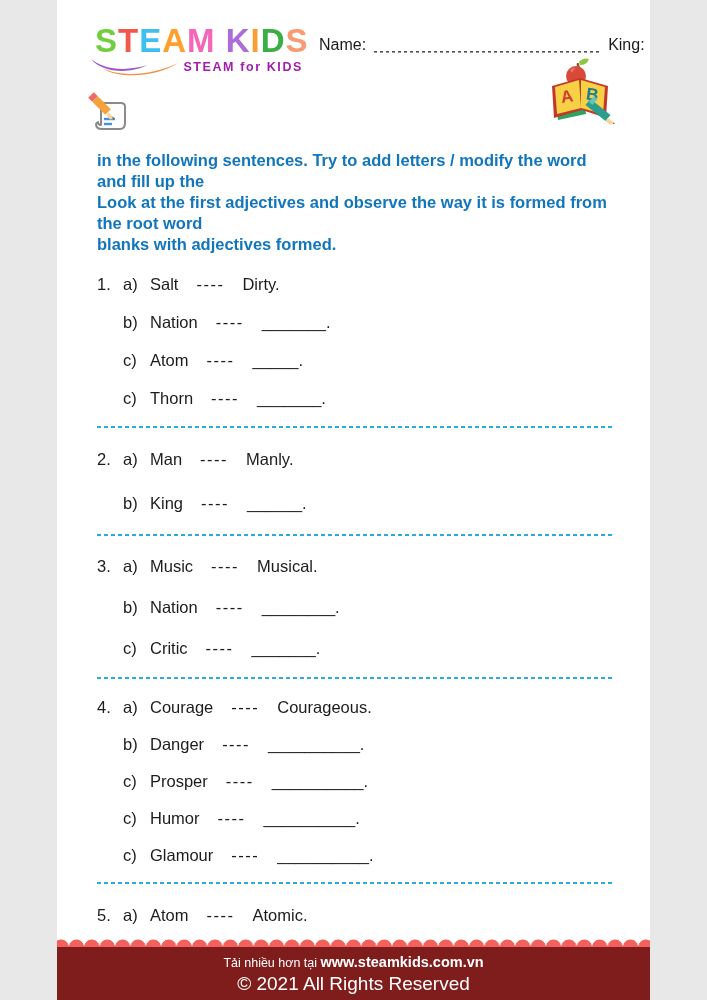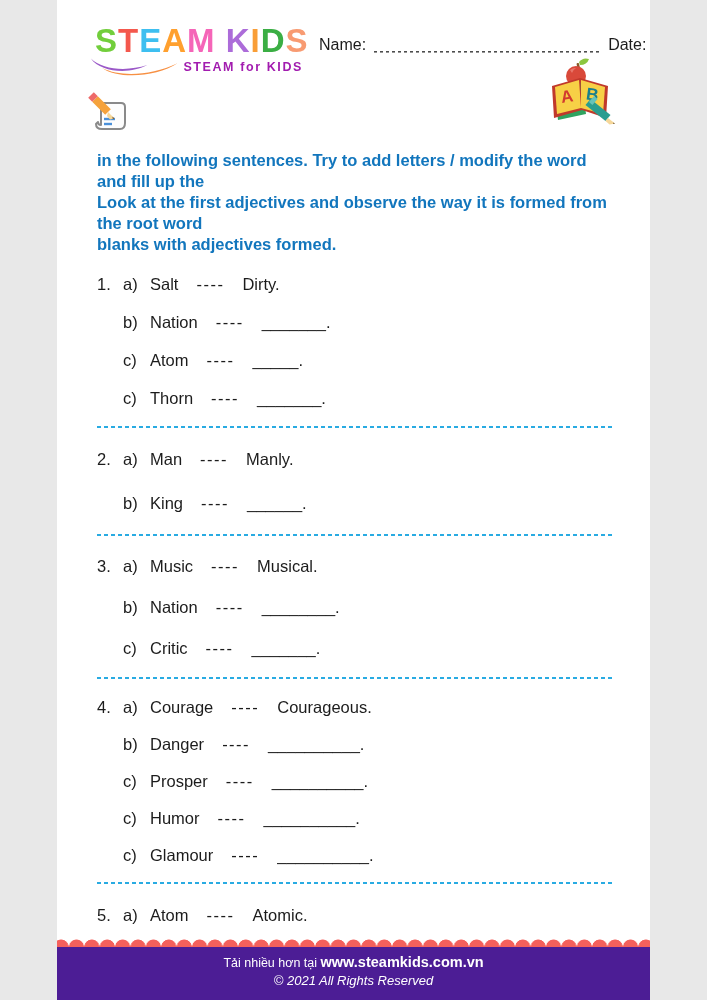--- a/index.html
+++ b/index.html
@@ -44,45 +44,45 @@
   .section.s2 .row { padding:10.5px 0; }
   .section.s3 .row { padding:8.5px 0; }
   .section.s4 .row { padding:12px 0; }
   .sep { height:2px; margin:9px 0;
     background:repeating-linear-gradient(90deg,#29abe2 0 4px,transparent 4px 7px); }
 
   
   .footer { position:absolute; left:0; right:0; bottom:0; }
   .scallops { height:9px;
     background:radial-gradient(circle at 50% 100%, #f4605c 7.2px, transparent 7.8px) bottom/15.4px 9px repeat-x; }
-  .footer-body { background:#4c1d95; height:53px; text-align:center; color:#fff; padding-top:7px; }
+  .footer-body { background:#7f1d1d; height:53px; text-align:center; color:#fff; padding-top:7px; }
   .footer-line1 { font-size:12.5px; }
   .footer-line1 .url { font-weight:bold; font-size:14.5px; }
-  .footer-line2 { font-style:italic; font-size:13px; margin-top:3px; }
+  .footer-line2 { font-size:19px; margin-top:3px; }
 </style>
 </head>
 <body>
 
 <div class="page">
 
   <div class="header">
     <div class="logo-block">
       <div class="logo-wordmark"><span style="color: rgb(114, 206, 60);">S</span><span style="color: rgb(244, 88, 77);">T</span><span style="color: rgb(62, 191, 240);">E</span><span style="color: rgb(255, 160, 46);">A</span><span style="color: rgb(245, 101, 184);">M</span><span style="color: rgb(0, 0, 0);"> </span><span style="color: rgb(172, 108, 217);">K</span><span style="color: rgb(249, 158, 55);">I</span><span style="color: rgb(59, 174, 68);">D</span><span style="color: rgb(248, 155, 114);">S</span></div>
       <div class="logo-sub">
         <svg class="logo-swoosh" width="96" height="20" viewBox="0 0 96 20">
           <path d="M2,1 C14,13 40,15 62,8 C44,18 12,16 2,1 Z" fill="#9b59c8"></path>
           <path d="M14,11 C34,21 66,19 94,6 C72,21 30,23 14,11 Z" fill="#f79043"></path>
         </svg>
         <span class="logo-tagline">STEAM for KIDS</span>
       </div>
     </div>
     <div class="namedate">
       <span class="lbl">Name:</span>
       <span class="dashline long"></span>
-      <span class="lbl">Date:</span>
+      <span class="lbl">King:</span>
       <span class="dashline short"></span>
     </div>
   </div>
 
   <div class="title-row">
     <svg class="title-icon" width="46" height="42" viewBox="0 0 46 42">
       <path d="M12,12 h22 c3,0 4,2 4,4 v16 c0,4 -2,6 -5,6 h-18 c-4,0 -6,-2 -6,-5 l2,-2 c0,2 1,3 3,3 v-18 c0,-2 1,-4 -2,-4 z" fill="#fdfdfd" stroke="#8a8a8a" stroke-width="2" stroke-linejoin="round"></path>
       <line x1="17" y1="28" x2="28" y2="28" stroke="#4a90d9" stroke-width="2.4"></line>
       <line x1="17" y1="33" x2="25" y2="33" stroke="#4a90d9" stroke-width="2.4"></line>
       <line x1="8" y1="8" x2="21" y2="21" stroke="#f5a23c" stroke-width="8" stroke-linecap="butt"></line>

